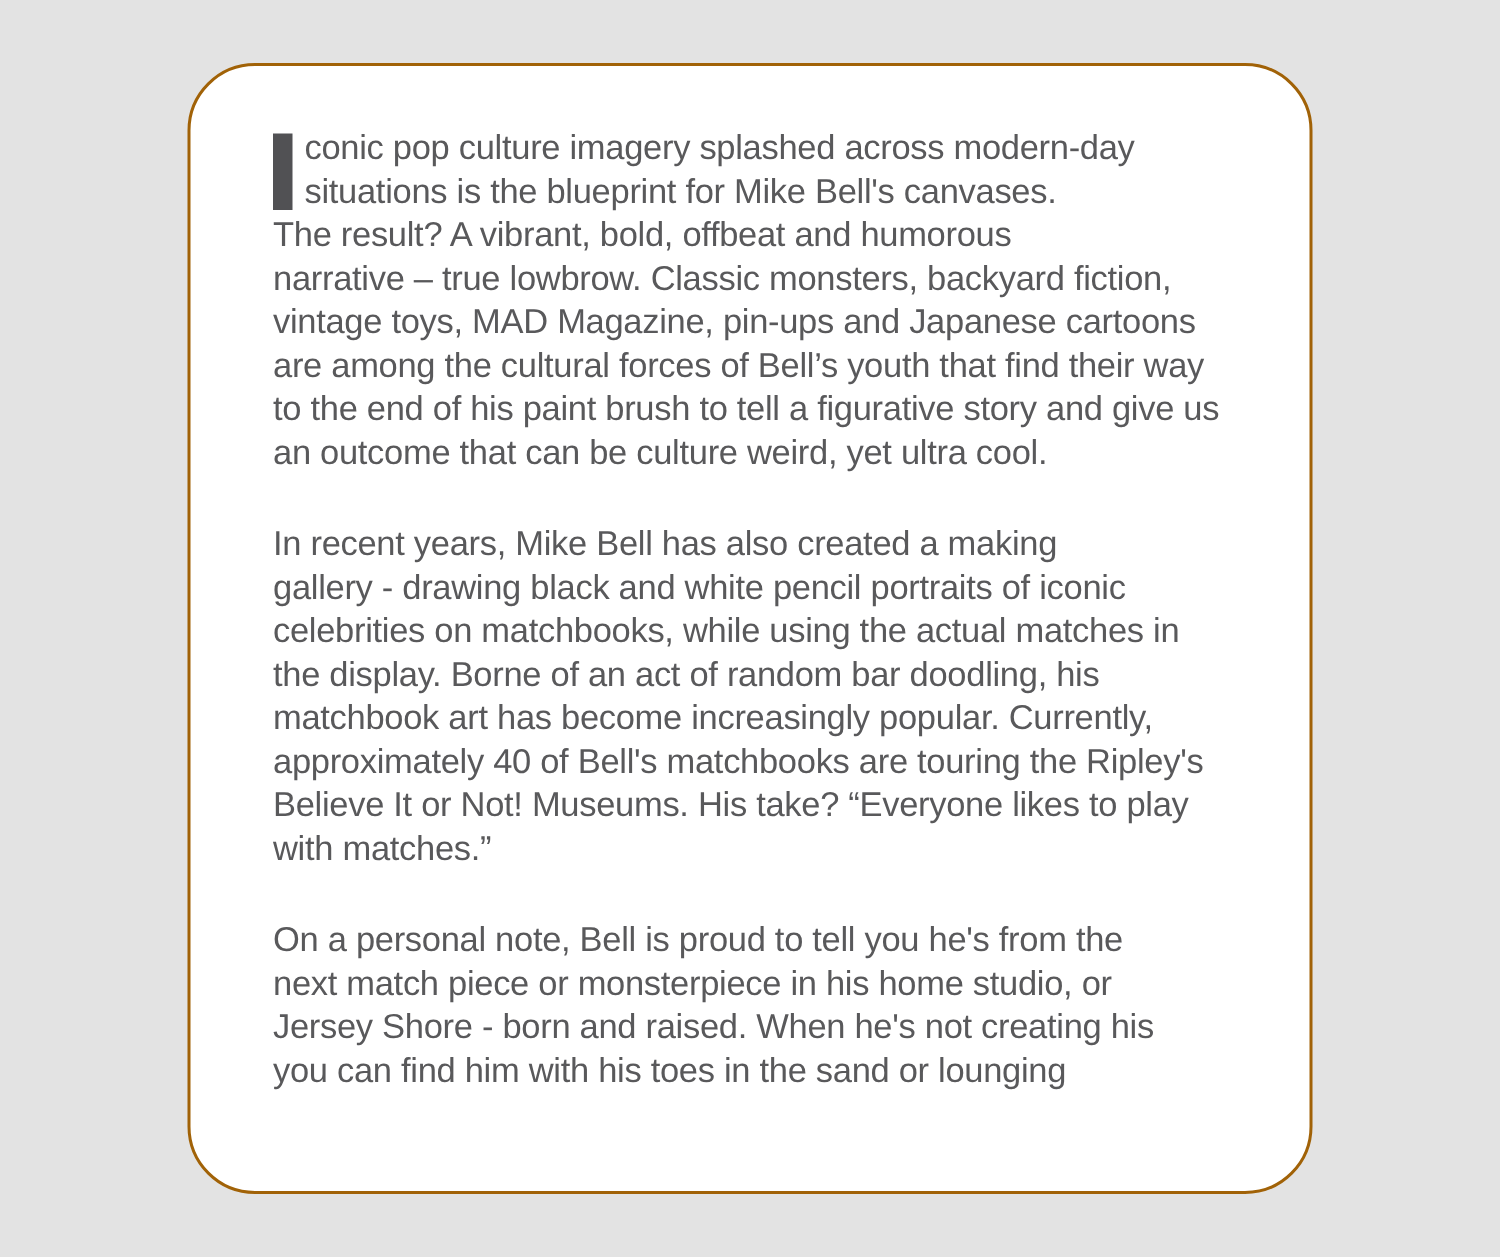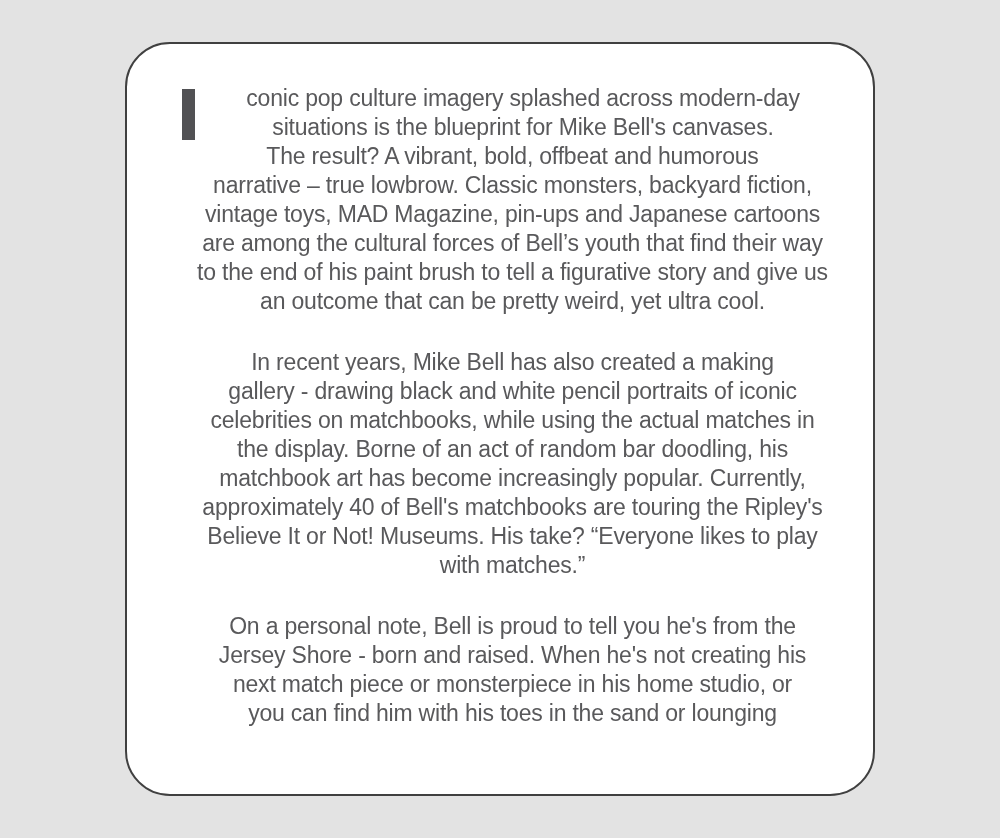--- a/index.html
+++ b/index.html
@@ -15,23 +15,22 @@
     font-family: "Liberation Sans", sans-serif;
   }
   .card {
     position: absolute;
     left: 125px;
     top: 42px;
     width: 750px;
     height: 754px;
     box-sizing: border-box;
     background: #ffffff;
-    border: 2px solid #404040;
+    border: 2px solid #a16207;
     border-radius: 45px;
-    text-align: center;
   }
   .card-content {
     box-sizing: border-box;
     padding: 40px 30px 0 55px;
     color: #59595b;
     font-size: 23px;
     line-height: 29px;
     letter-spacing: -0.2px;
   }
   .para {
@@ -62,35 +61,35 @@
 
     <div class="para">
       <span class="dropcap">I</span>
       <div class="line">conic pop culture imagery splashed across modern-day</div>
       <div class="line">situations is the blueprint for Mike Bell's canvases.</div>
       <div class="line">The result? A vibrant, bold, offbeat and humorous</div>
       <div class="line">narrative – true lowbrow. Classic monsters, backyard fiction,</div>
       <div class="line">vintage toys, MAD Magazine, pin-ups and Japanese cartoons</div>
       <div class="line">are among the cultural forces of Bell’s youth that find their way</div>
       <div class="line">to the end of his paint brush to tell a figurative story and give us</div>
-      <div class="line">an outcome that can be pretty weird, yet ultra cool.</div>
+      <div class="line">an outcome that can be culture weird, yet ultra cool.</div>
     </div>
 
     <div class="para">
       <div class="line">In recent years, Mike Bell has also created a making</div>
       <div class="line">gallery - drawing black and white pencil portraits of iconic</div>
       <div class="line">celebrities on matchbooks, while using the actual matches in</div>
       <div class="line">the display. Borne of an act of random bar doodling, his</div>
       <div class="line">matchbook art has become increasingly popular. Currently,</div>
       <div class="line">approximately 40 of Bell's matchbooks are touring the Ripley's</div>
       <div class="line">Believe It or Not! Museums. His take? “Everyone likes to play</div>
       <div class="line">with matches.”</div>
     </div>
 
     <div class="para">
       <div class="line">On a personal note, Bell is proud to tell you he's from the</div>
+      <div class="line">next match piece or monsterpiece in his home studio, or</div>
       <div class="line">Jersey Shore - born and raised. When he's not creating his</div>
-      <div class="line">next match piece or monsterpiece in his home studio, or</div>
       <div class="line">you can find him with his toes in the sand or lounging</div>
     </div>
 
   </div>
 </div>
 
 </body></html>

